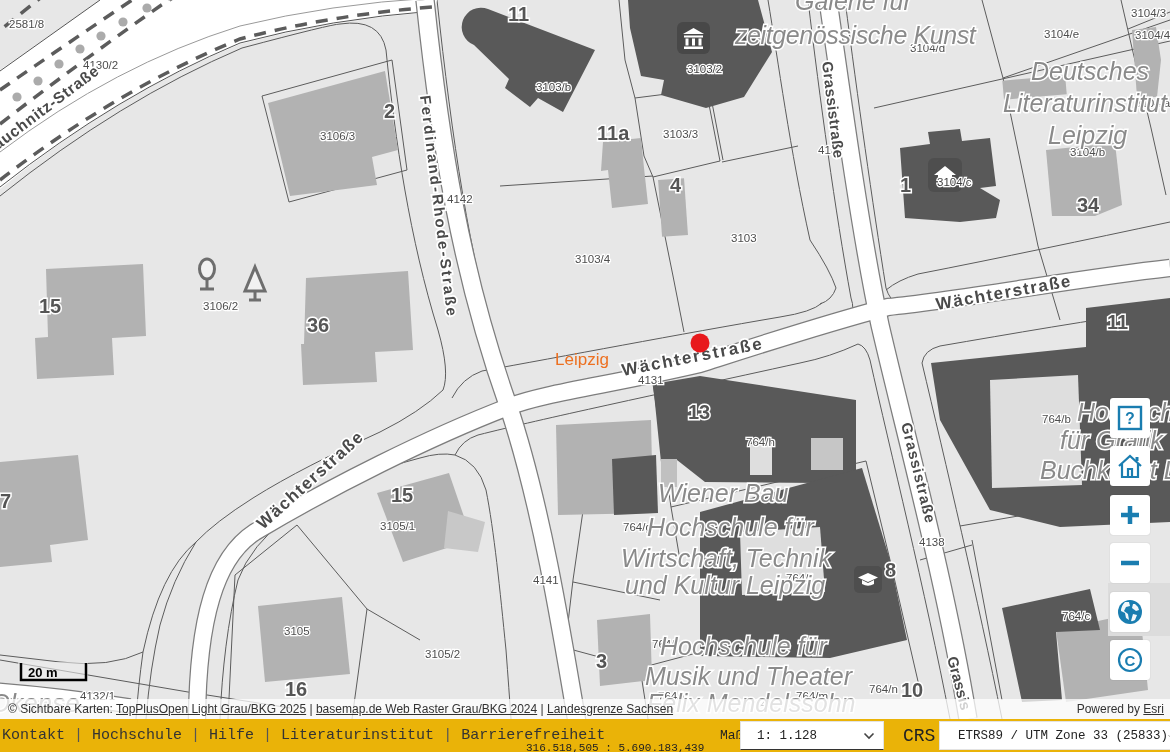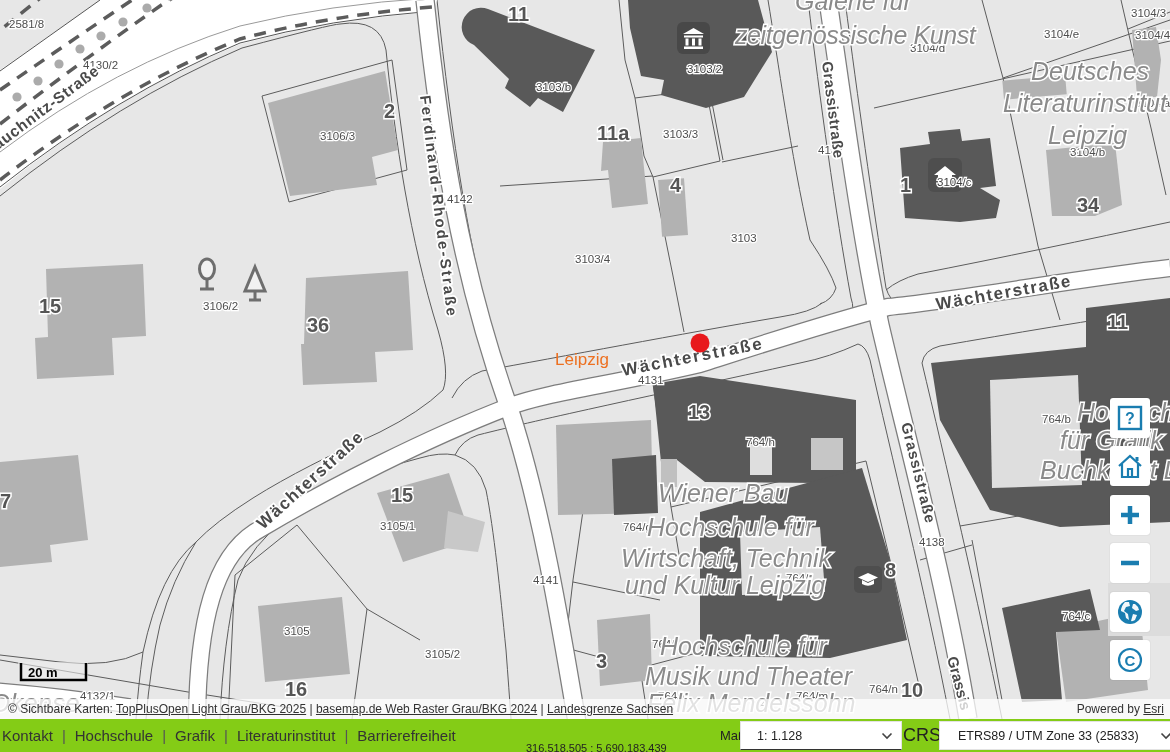--- a/index.html
+++ b/index.html
@@ -1,21 +1,21 @@
 <!DOCTYPE html>
 <html><head>
 <meta charset="utf-8">
 <style>
   html,body{margin:0;padding:0;}
   body{width:1170px;height:752px;overflow:hidden;font-family:"Liberation Sans",sans-serif;position:relative;background:#fff;}
   #map{position:absolute;left:0;top:0;width:1170px;height:719px;background:#e7e7e7;overflow:hidden;}
   .btn{position:absolute;left:1110px;width:40px;height:40px;background:#fff;border-radius:3px;display:flex;align-items:center;justify-content:center;box-shadow:0 0 1px rgba(0,0,0,0.25);}
   .attr{position:absolute;left:0;right:0;top:699px;height:20px;background:rgba(255,255,255,0.75);font-size:12px;color:#323232;line-height:20px;white-space:nowrap;}
   .attr a{color:#323232;text-decoration:underline;}
-  #toolbar{position:absolute;left:0;top:719px;width:1170px;height:33px;background:#84cc16;font-size:15px;color:#333;}
+  #toolbar{position:absolute;left:0;top:719px;width:1170px;height:33px;background:#eab308;font-size:15px;color:#333;font-family:Liberation Mono, monospace;}
   .tb-left{position:absolute;left:2px;top:0;height:33px;display:flex;align-items:center;gap:0;}
   .tb-left span.it{padding:0 9px;}
   .tb-left span.sep{color:#555;}
   .sel{position:absolute;background:#fff;height:29px;top:2px;font-size:12.5px;color:#222;display:flex;align-items:center;white-space:nowrap;border:1px solid #e3e3e3;box-sizing:border-box;}
   .chev{color:#555;font-size:11px;margin-left:auto;}
 </style>
 </head>
 <body>
 <div id="map">
 <svg width="1170" height="719" viewBox="0 0 1170 719">
@@ -353,29 +353,29 @@
     <span style="position:absolute;right:6px;top:0;">Powered by <a>Esri</a></span>
   </div>
 </div>
 
 <div id="toolbar">
   <div class="tb-left">
     <span class="it" style="padding-left:0;">Kontakt</span>
       <span class="sep">|</span>
     <span class="it">Hochschule</span>
       <span class="sep">|</span>
-    <span class="it">Grafik</span>
+    <span class="it">Hilfe</span>
       <span class="sep">|</span>
     <span class="it">Literaturinstitut</span>
       <span class="sep">|</span>
     <span class="it">Barrierefreiheit</span>
   </div>
   <div style="position:absolute;left:526px;top:12px;height:33px;display:flex;align-items:center;font-size:11px;color:#222;text-align:center;">316.518,505 : 5.690.183,439</div>
   <div style="position:absolute;left:720px;top:0;height:33px;display:flex;align-items:center;font-size:13px;color:#222;">Maßstab:</div>
-  <div class="sel" style="left:740px;width:162px;border-bottom:1.5px solid #333;">
+  <div class="sel" style="left:740px;width:144px;border-bottom:1.5px solid #333;">
     <span style="margin-left:16px;">1: 1.128</span>
       <svg class="chev" width="12" height="8" viewBox="0 0 12 8" style="margin-right:8px;">
         <path d="M1.5,1.5 L6,6 L10.5,1.5" stroke="#444" stroke-width="1.6" fill="none"></path>
       </svg>
   </div>
   <div style="position:absolute;left:903px;top:0;height:33px;display:flex;align-items:center;font-size:18px;color:#222;">CRS:</div>
   <div class="sel" style="left:939px;width:242px;white-space:nowrap;padding-left:8px;">
     <span style="margin-left:10px;">ETRS89 / UTM Zone 33 (25833)</span>
       <svg class="chev" width="12" height="8" viewBox="0 0 12 8" style="margin-right:8px;">
         <path d="M1.5,1.5 L6,6 L10.5,1.5" stroke="#444" stroke-width="1.6" fill="none"></path>

